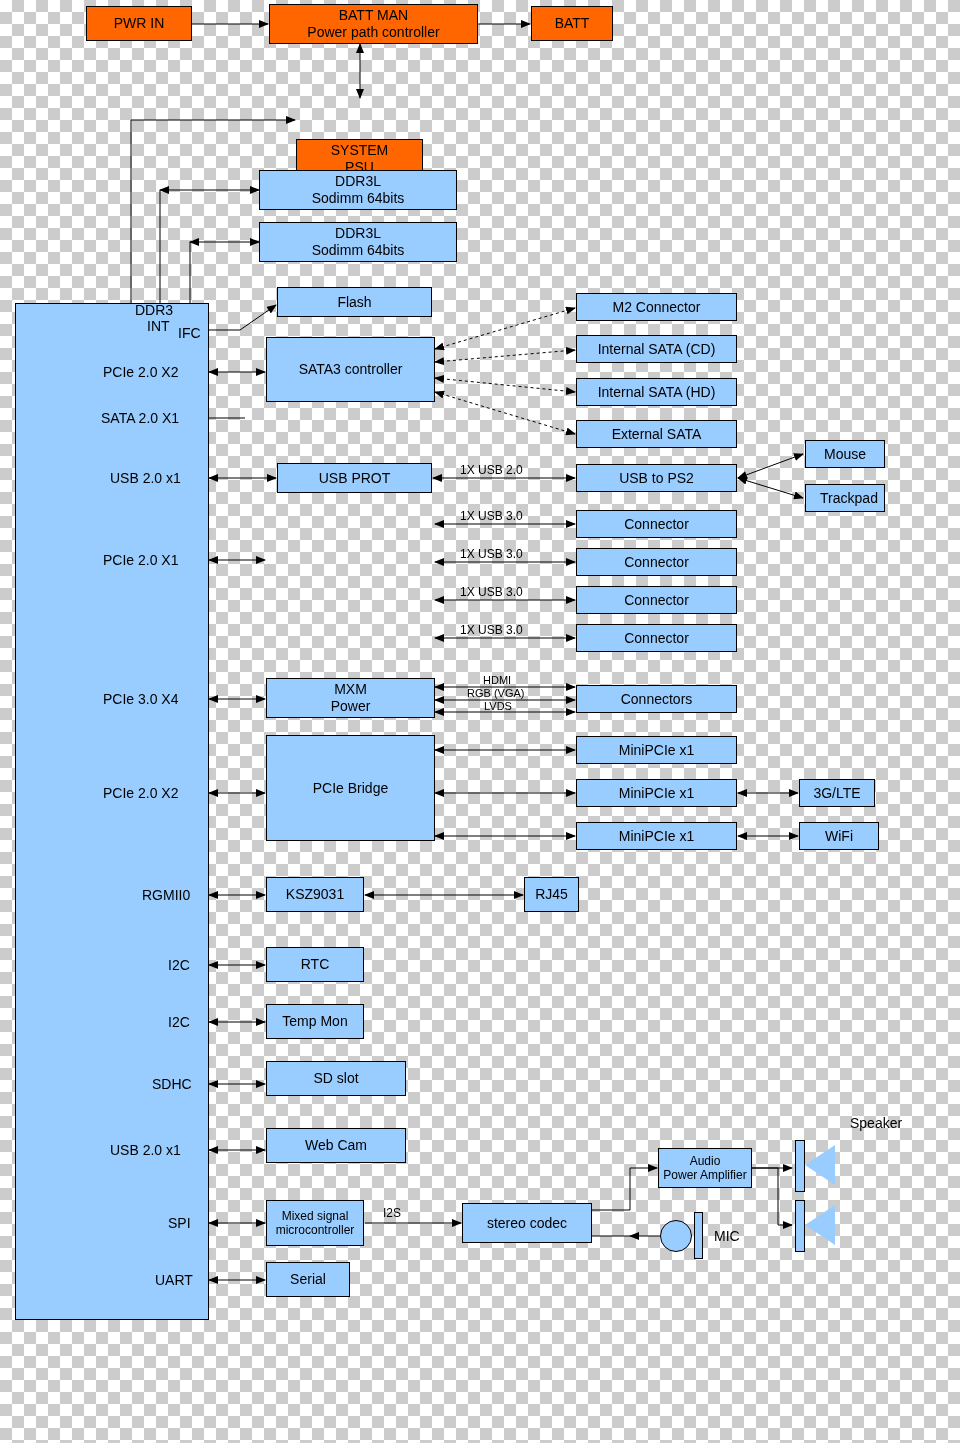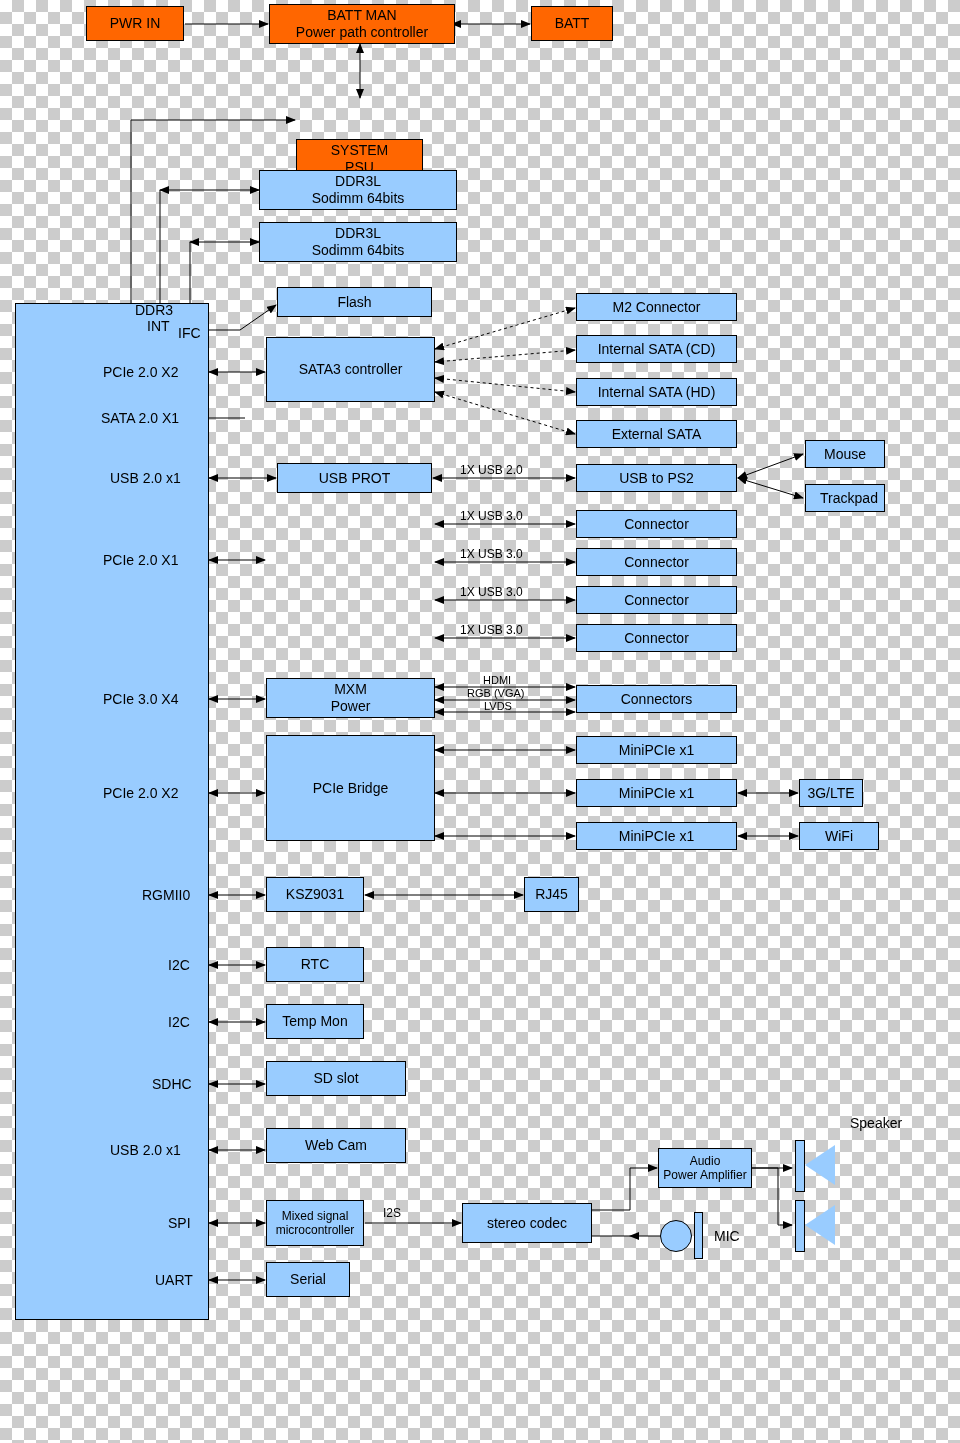--- a/index.html
+++ b/index.html
@@ -101,24 +101,24 @@
 <line x1="592" y1="1236" x2="630" y2="1236" stroke="#000" stroke-width="1"></line>
       <line x1="630" y1="1236" x2="662" y2="1236" stroke="#000" stroke-width="1" marker-start="url(#ahR)"></line>
 <line x1="752" y1="1168" x2="792" y2="1168" stroke="#000" stroke-width="1" marker-end="url(#ah)"></line>
 <line x1="752" y1="1168" x2="778" y2="1168" stroke="#000" stroke-width="1"></line>
       <line x1="778" y1="1168" x2="778" y2="1225" stroke="#000" stroke-width="1"></line>
       <line x1="778" y1="1225" x2="792" y2="1225" stroke="#000" stroke-width="1" marker-end="url(#ah)"></line>
 
 <line x1="209" y1="1280" x2="265" y2="1280" stroke="#000" stroke-width="1" marker-start="url(#ahR)" marker-end="url(#ah)"></line>
 </svg>
 
-<div class="box orange" style="left:86px;top:6px;width:98px;height:35px;justify-content:center;">
+<div class="box orange" style="left:86px;top:6px;width:106px;height:35px;justify-content:center;">
       <span>PWR IN</span>
     </div>
-<div class="box orange" style="left:269px;top:4px;width:186px;height:40px;white-space:pre-line;"><span>BATT MAN
+<div class="box orange" style="left:269px;top:4px;width:209px;height:40px;white-space:pre-line;"><span>BATT MAN
 Power path controller</span></div>
 <div class="box orange" style="left:531px;top:6px;width:82px;height:35px;justify-content:center;">
       <span>BATT</span>
     </div>
 <div class="box orange" style="left:296px;top:99px;width:127px;height:40px;white-space:pre-line;margin-top:40px;"><span>SYSTEM
 PSU</span></div>
 
 <div class="box blue" style="left:15px;top:303px;width:194px;height:1017px;"></div>
 
 <div class="lbl" style="left:135px;top:302px;">DDR3</div>
@@ -224,21 +224,21 @@
     </div>
 <div class="box blue" style="left:576px;top:822px;width:161px;height:28px;">
       <span>MiniPCIe x1</span>
     </div>
 <div class="box blue" style="left:805px;top:440px;width:80px;height:28px;">
       <span>Mouse</span>
     </div>
 <div class="box blue" style="left:805px;top:484px;width:80px;height:28px;padding-left:12px;">
       <span>Trackpad</span>
     </div>
-<div class="box blue" style="left:799px;top:779px;width:64px;height:28px;">
+<div class="box blue" style="left:799px;top:779px;width:76px;height:28px;">
       <span>3G/LTE</span>
     </div>
 <div class="box blue" style="left:799px;top:822px;width:80px;height:28px;">
       <span>WiFi</span>
     </div>
 
 <div class="lbl small" style="left:460px;top:463px;">1X USB 2.0</div>
 <div class="lbl small" style="left:460px;top:509px;">1X USB 3.0</div>
 <div class="lbl small" style="left:460px;top:547px;">1X USB 3.0</div>
 <div class="lbl small" style="left:460px;top:585px;">1X USB 3.0</div>

